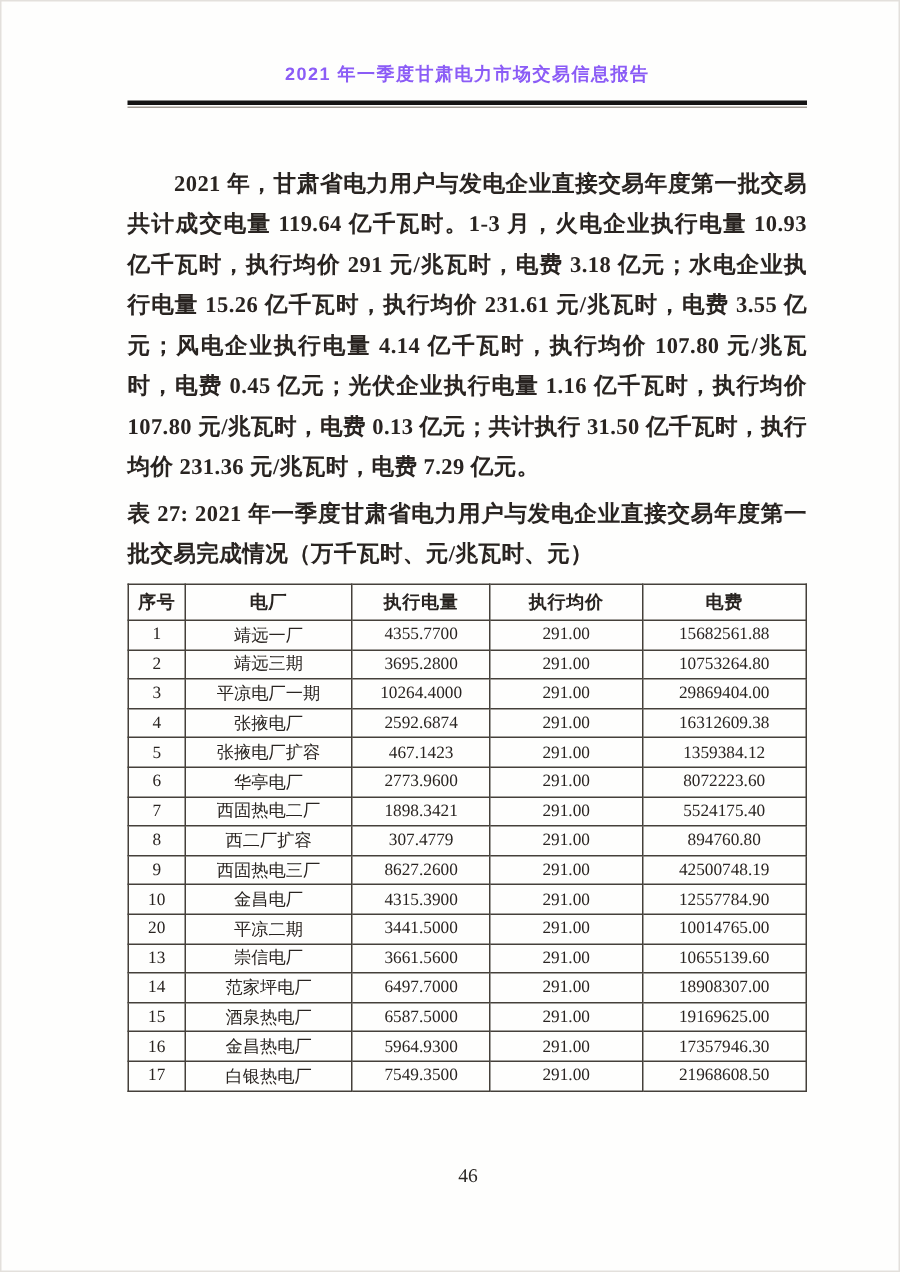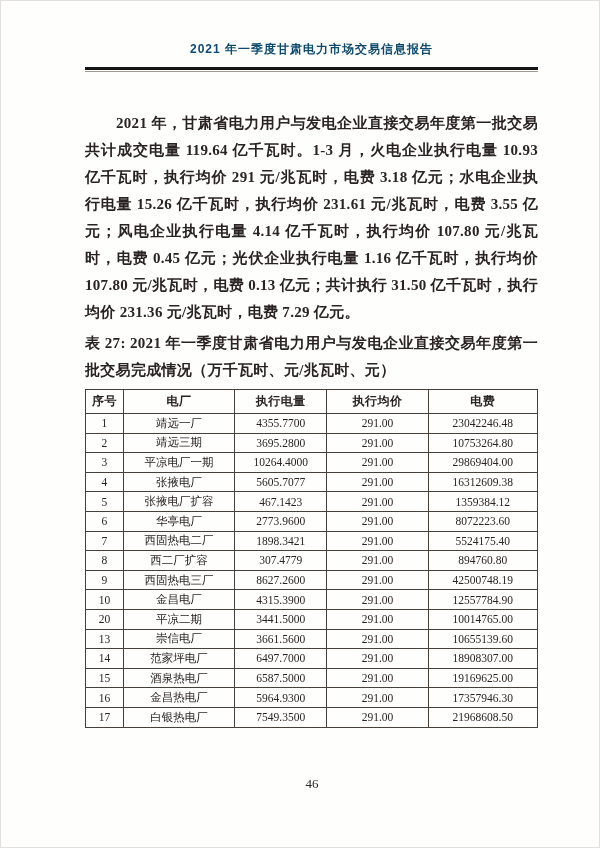--- a/index.html
+++ b/index.html
@@ -27,21 +27,21 @@
     position:absolute;
     left:84px;top:40px;
     width:453px;
   }
   .doc-title{
     text-align:center;
     font-family:"Liberation Sans","DejaVu Sans",sans-serif;
     font-weight:bold;
     font-size:12px;
     letter-spacing:1px;
-    color:#0c4a6e;
+    color:#8b5cf6;
     margin:0 0 9px 0;
   }
   .rule-thick{height:3px;background:var(--rule-black);}
   .rule-thin{height:1px;background:var(--rule-gray);margin-top:1px;}
   .paragraph{
     margin:38px 0 0 0;
     font-size:15px;
     line-height:27px;
     font-weight:600;
     text-align:justify;
@@ -125,40 +125,40 @@
             <th>执行均价</th>
             <th>电费</th>
           </tr>
       </thead>
       <tbody>
           <tr>
             <td>1</td>
             <td>靖远一厂</td>
             <td>4355.7700</td>
             <td>291.00</td>
-            <td>23042246.48</td>
+            <td>15682561.88</td>
           </tr>
           <tr>
             <td>2</td>
             <td>靖远三期</td>
             <td>3695.2800</td>
             <td>291.00</td>
             <td>10753264.80</td>
           </tr>
           <tr>
             <td>3</td>
             <td>平凉电厂一期</td>
             <td>10264.4000</td>
             <td>291.00</td>
             <td>29869404.00</td>
           </tr>
           <tr>
             <td>4</td>
             <td>张掖电厂</td>
-            <td>5605.7077</td>
+            <td>2592.6874</td>
             <td>291.00</td>
             <td>16312609.38</td>
           </tr>
           <tr>
             <td>5</td>
             <td>张掖电厂扩容</td>
             <td>467.1423</td>
             <td>291.00</td>
             <td>1359384.12</td>
           </tr>

